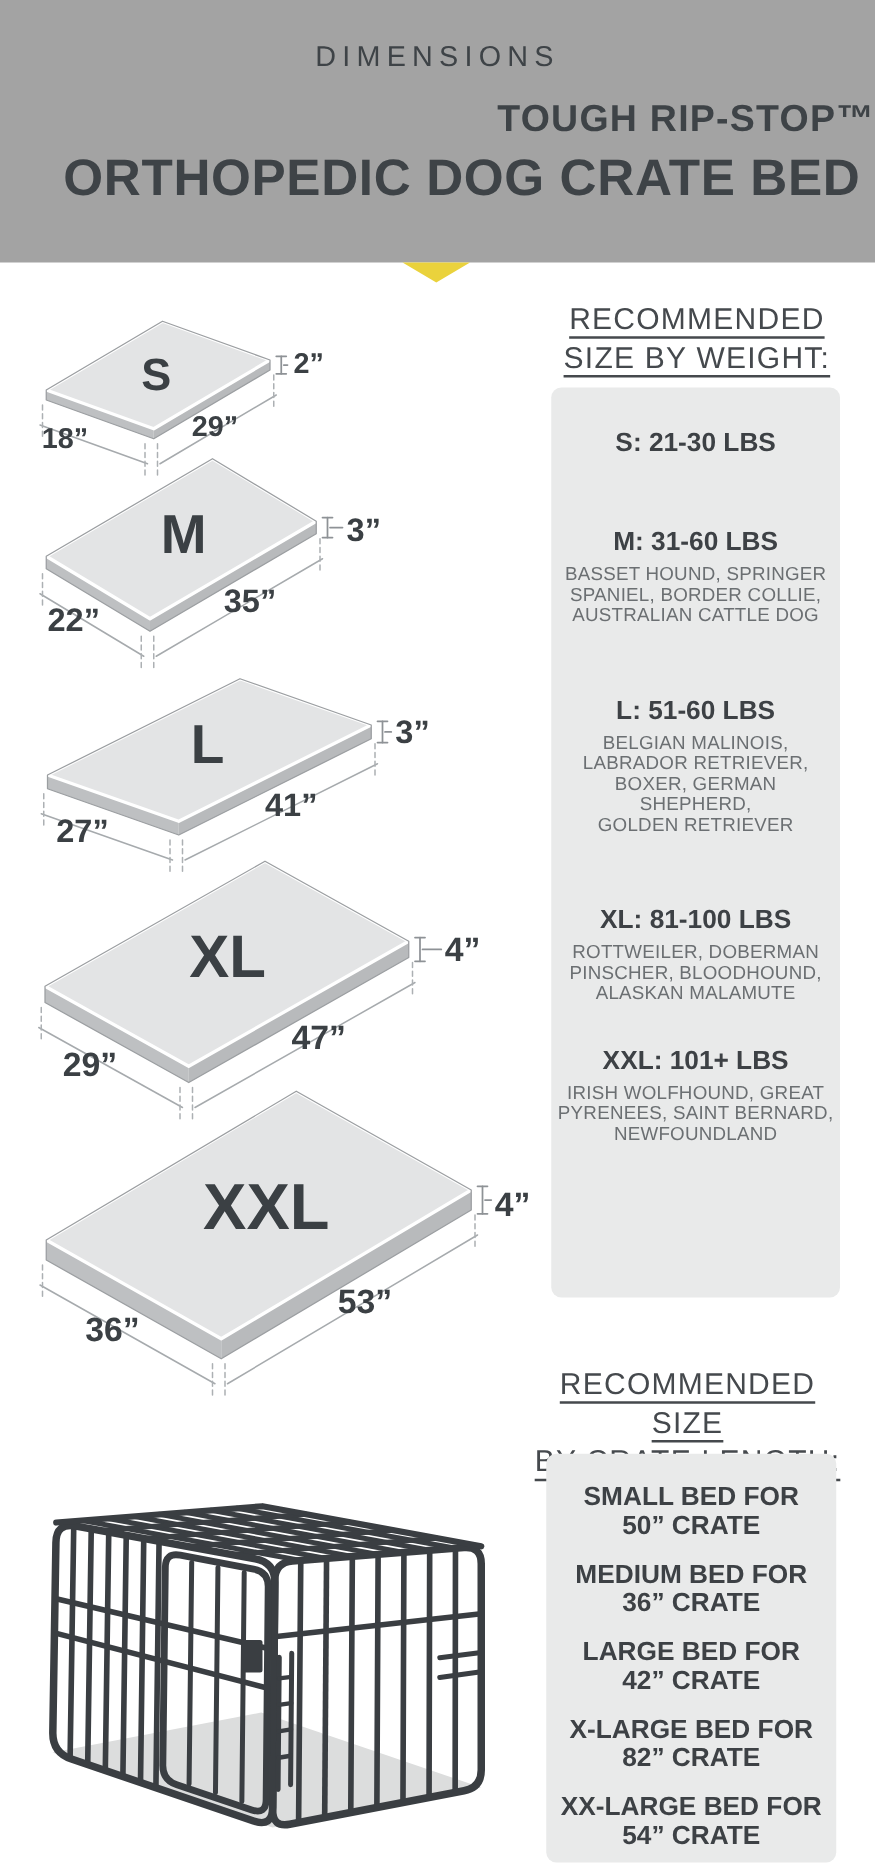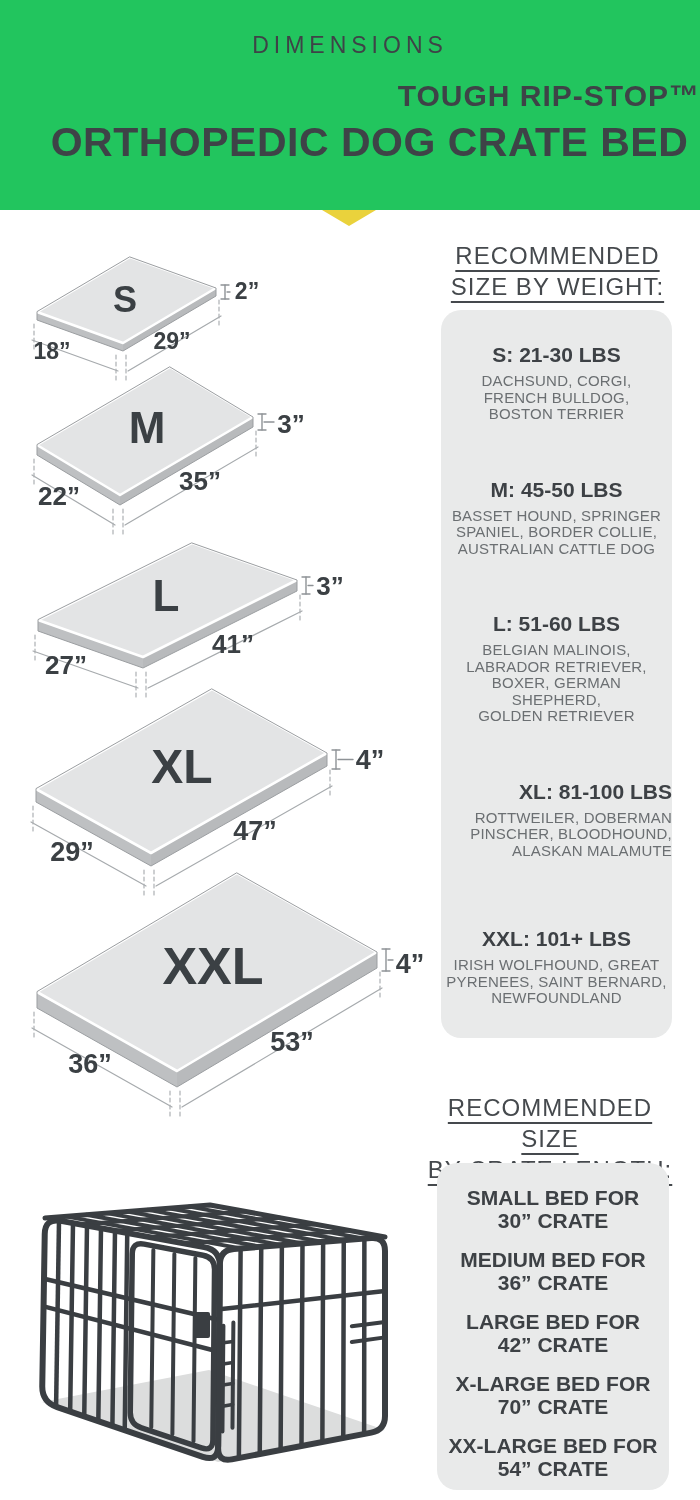--- a/index.html
+++ b/index.html
@@ -1,41 +1,41 @@
 <!DOCTYPE html>
 <html><head>
 <meta charset="utf-8">
 <style>
   html,body{margin:0;padding:0;background:#ffffff;}
   .page{position:relative;width:700px;height:1500px;background:#ffffff;overflow:hidden;
         font-family:"Liberation Sans", sans-serif;}
   
-  .hero{position:absolute;left:0;top:0;width:700px;height:210px;background:#22c55e;text-align:center;}
+  .hero{position:absolute;left:0;top:0;width:700px;height:210px;background:#a3a3a3;text-align:center;}
   .hero-eyebrow{padding-top:32px;font-size:23px;letter-spacing:5px;color:#3E4347;font-weight:400;}
   .hero-brand{margin-top:20px;font-size:30px;font-weight:bold;letter-spacing:1px;color:#3E4347;text-align:right;}
   .hero-product{margin-top:6px;font-size:41px;font-weight:bold;letter-spacing:0.5px;color:#3E4347;margin-left:39px;}
   .hero-pointer{position:absolute;left:349px;top:210px;transform:translateX(-50%);
         width:0;height:0;border-left:27px solid transparent;border-right:27px solid transparent;
         border-top:16px solid #EAD23C;}
   
   #diagram{position:absolute;left:0;top:0;width:700px;height:1500px;pointer-events:none;}
   
   .bed-letter{position:absolute;transform:translate(-50%,-50%);font-weight:bold;color:#3B4044;}
   .dim{position:absolute;transform:translate(-50%,-50%);font-weight:bold;color:#3B4044;white-space:nowrap;}
   
   .sec-heading{position:absolute;text-align:center;color:#45494D;font-size:24px;line-height:31px;
         letter-spacing:1px;text-decoration:underline;text-decoration-thickness:1.5px;
         text-underline-offset:6px;white-space:pre-line;font-weight:400;}
   #weight-heading{left:440px;top:240px;width:235px;}
   #crate-heading{left:423px;top:1092px;width:254px;text-align:center;}
   
-  .panel{position:absolute;background:#E9EAEA;border-radius:20px;box-sizing:border-box;}
+  .panel{position:absolute;background:#E9EAEA;border-radius:8px;box-sizing:border-box;}
   #weight-panel{left:441px;top:310px;width:231px;height:728px;padding-top:33px;}
   .wgroup{text-align:center;margin-bottom:55px;}
-  .wgroup:nth-child(4){margin-bottom:68px;text-align:right;}
+  .wgroup:nth-child(4){margin-bottom:33px;}
   .wsize{font-size:21px;line-height:24px;font-weight:bold;color:#3D4145;margin-bottom:6px;}
   .wbreeds{font-size:15px;line-height:16.5px;color:#6B6F72;white-space:pre-line;letter-spacing:0.2px;}
   #crate-panel{left:437px;top:1163px;width:232px;height:327px;padding-top:23px;}
   .citem{text-align:center;font-size:21px;font-weight:bold;color:#3D4145;line-height:23px;
         white-space:pre-line;margin-bottom:16px;}
 </style>
 </head>
 <body>
 
 <div class="page">
@@ -197,26 +197,23 @@
     <span class="dim" style="left:410px;top:964px;font-size:27px">4”</span>
     <span class="dim" style="left:292px;top:1042px;font-size:27px">53”</span>
     <span class="dim" style="left:90px;top:1064px;font-size:27px">36”</span>
   </div>
 
   <div id="weight-heading" class="sec-heading">RECOMMENDED
 SIZE BY WEIGHT:</div>
   <div id="weight-panel" class="panel">
     <div class="wgroup">
       <div class="wsize">S: 21-30 LBS</div>
-      <div class="wbreeds">DACHSUND, CORGI,
-FRENCH BULLDOG,
-BOSTON TERRIER</div>
-    </div>
-    <div class="wgroup">
-      <div class="wsize">M: 45-50 LBS</div>
+    </div>
+    <div class="wgroup">
+      <div class="wsize">M: 31-60 LBS</div>
       <div class="wbreeds">BASSET HOUND, SPRINGER
 SPANIEL, BORDER COLLIE,
 AUSTRALIAN CATTLE DOG</div>
     </div>
     <div class="wgroup">
       <div class="wsize">L: 51-60 LBS</div>
       <div class="wbreeds">BELGIAN MALINOIS,
 LABRADOR RETRIEVER,
 BOXER, GERMAN
 SHEPHERD,
@@ -233,24 +230,24 @@
       <div class="wbreeds">IRISH WOLFHOUND, GREAT
 PYRENEES, SAINT BERNARD,
 NEWFOUNDLAND</div>
     </div>
   </div>
 
   <div id="crate-heading" class="sec-heading">RECOMMENDED SIZE
 BY CRATE LENGTH:</div>
   <div id="crate-panel" class="panel">
     <div class="citem">SMALL BED FOR
-30” CRATE</div>
+50” CRATE</div>
     <div class="citem">MEDIUM BED FOR
 36” CRATE</div>
     <div class="citem">LARGE BED FOR
 42” CRATE</div>
     <div class="citem">X-LARGE BED FOR
-70” CRATE</div>
+82” CRATE</div>
     <div class="citem">XX-LARGE BED FOR
 54” CRATE</div>
   </div>
 
 </div>
 
 </body></html>

